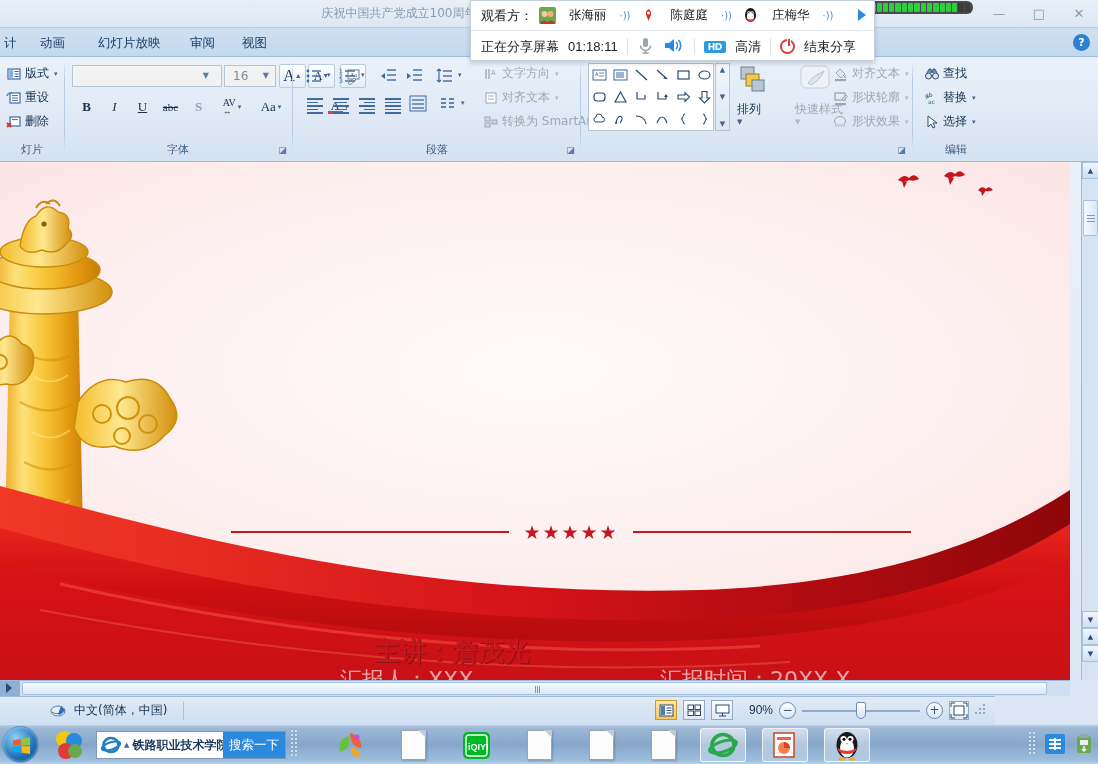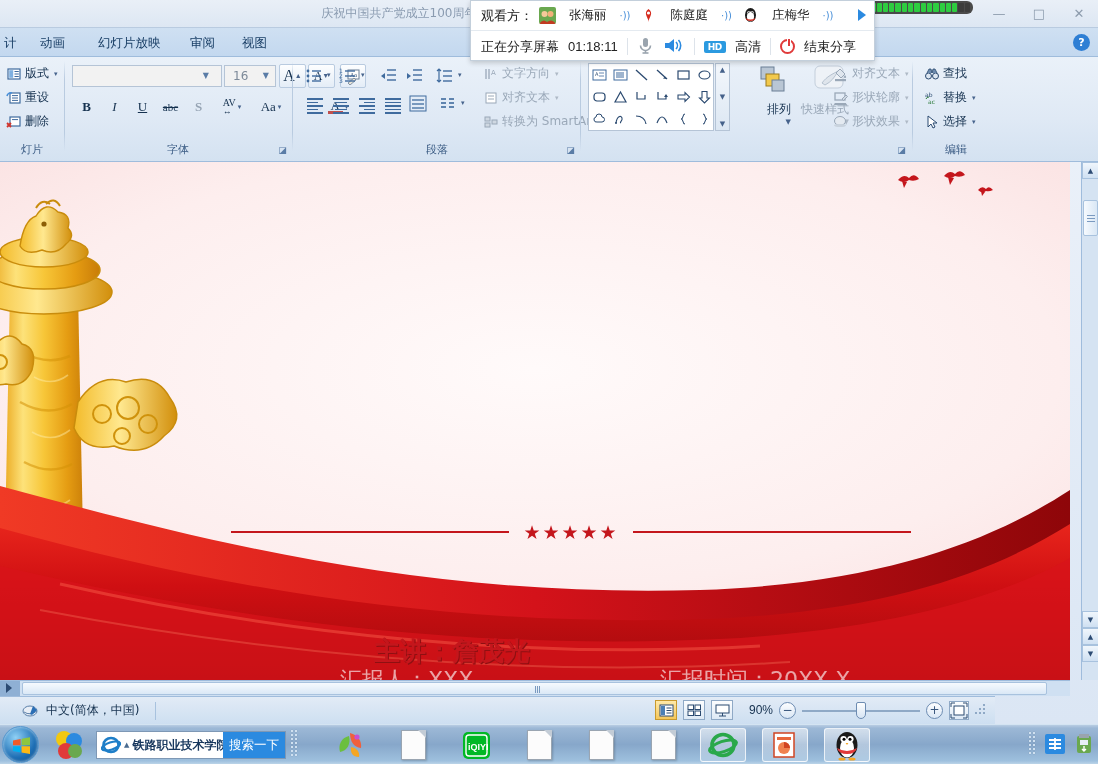--- a/index.html
+++ b/index.html
@@ -86,21 +86,21 @@
   
   .shapes { position:absolute; left:4px; top:4px; width:126px; height:68px;
     background:#fff; border:1px solid #b5c4d6; display:grid;
     grid-template-columns:repeat(6,21px); grid-auto-rows:22px; }
   .shapes div { display:flex; align-items:center; justify-content:center; }
   .sbar { position:absolute; left:131px; top:4px; width:15px; height:68px;
     border:1px solid #b5c4d6; background:linear-gradient(#f3f7fc,#dce7f3);
     display:flex; flex-direction:column; justify-content:space-between;
     align-items:center; font-size:7px; color:#45618a; padding:2px 0; }
 
-  .bigbtn { position:absolute; width:56px; text-align:right; font-size:12px;
+  .bigbtn { position:absolute; width:56px; text-align:left; font-size:12px;
     color:#15314f; padding-top:2px; border:1px solid transparent; border-radius:2px; }
   .bigbtn .lbl { display:block; margin-top:2px; }
   .bigbtn .cr { display:block; font-size:7px; color:#46638c; }
   .bigbtn.dis { color:#9aa8b8; }
   .bigbtn.dis .cr { color:#aeb9c6; }
 
   
   .slide-area { position:absolute; left:0; top:162px; width:1070px; height:518px;
     background:#8fb0d4; overflow:hidden; }
   .slide { position:absolute; left:0; top:0; width:1070px; height:518px;
@@ -156,21 +156,21 @@
     height:7px; background:#7a9ac0; box-shadow:2px 0 0 #7a9ac0,4px 0 0 #7a9ac0; }
   .hs-left { position:absolute; left:0; top:0; width:20px; height:15px;
     background:#8fb0d4; }
   .hs-tri { position:absolute; left:6px; top:2px; width:0; height:0;
     border-left:6px solid #2c4b73; border-top:5px solid transparent;
     border-bottom:5px solid transparent; }
 
   
   .statusbar { position:absolute; left:0; top:696px; width:995px; height:28px;
     background:linear-gradient(#e2ebf6,#cddff1); border-top:1px solid #9fbcdc;
-    display:flex; align-items:center; }
+    display:flex; align-items:center;padding-left:28px; }
   .lang { display:flex; align-items:center; gap:8px; padding-left:22px;
     font-size:12px; color:#15314f; }
   .lang-sep { width:1px; height:18px; background:#a8c2de; margin-left:16px; }
   .zoomarea { position:absolute; right:8px; top:3px; display:flex; align-items:center;
     gap:6px; }
   .viewbtn { width:22px; height:20px; border:1px solid #8fa9c6; display:flex;
     align-items:center; justify-content:center; background:linear-gradient(#fcfdfe,#dde9f5); }
   .viewbtn.act { background:linear-gradient(#ffe9a8,#f4c75c); border-color:#c99a2e; }
   .zlabel { font-size:12px; color:#15314f; min-width:34px; text-align:right;
     font-family:"Liberation Sans",sans-serif; }

